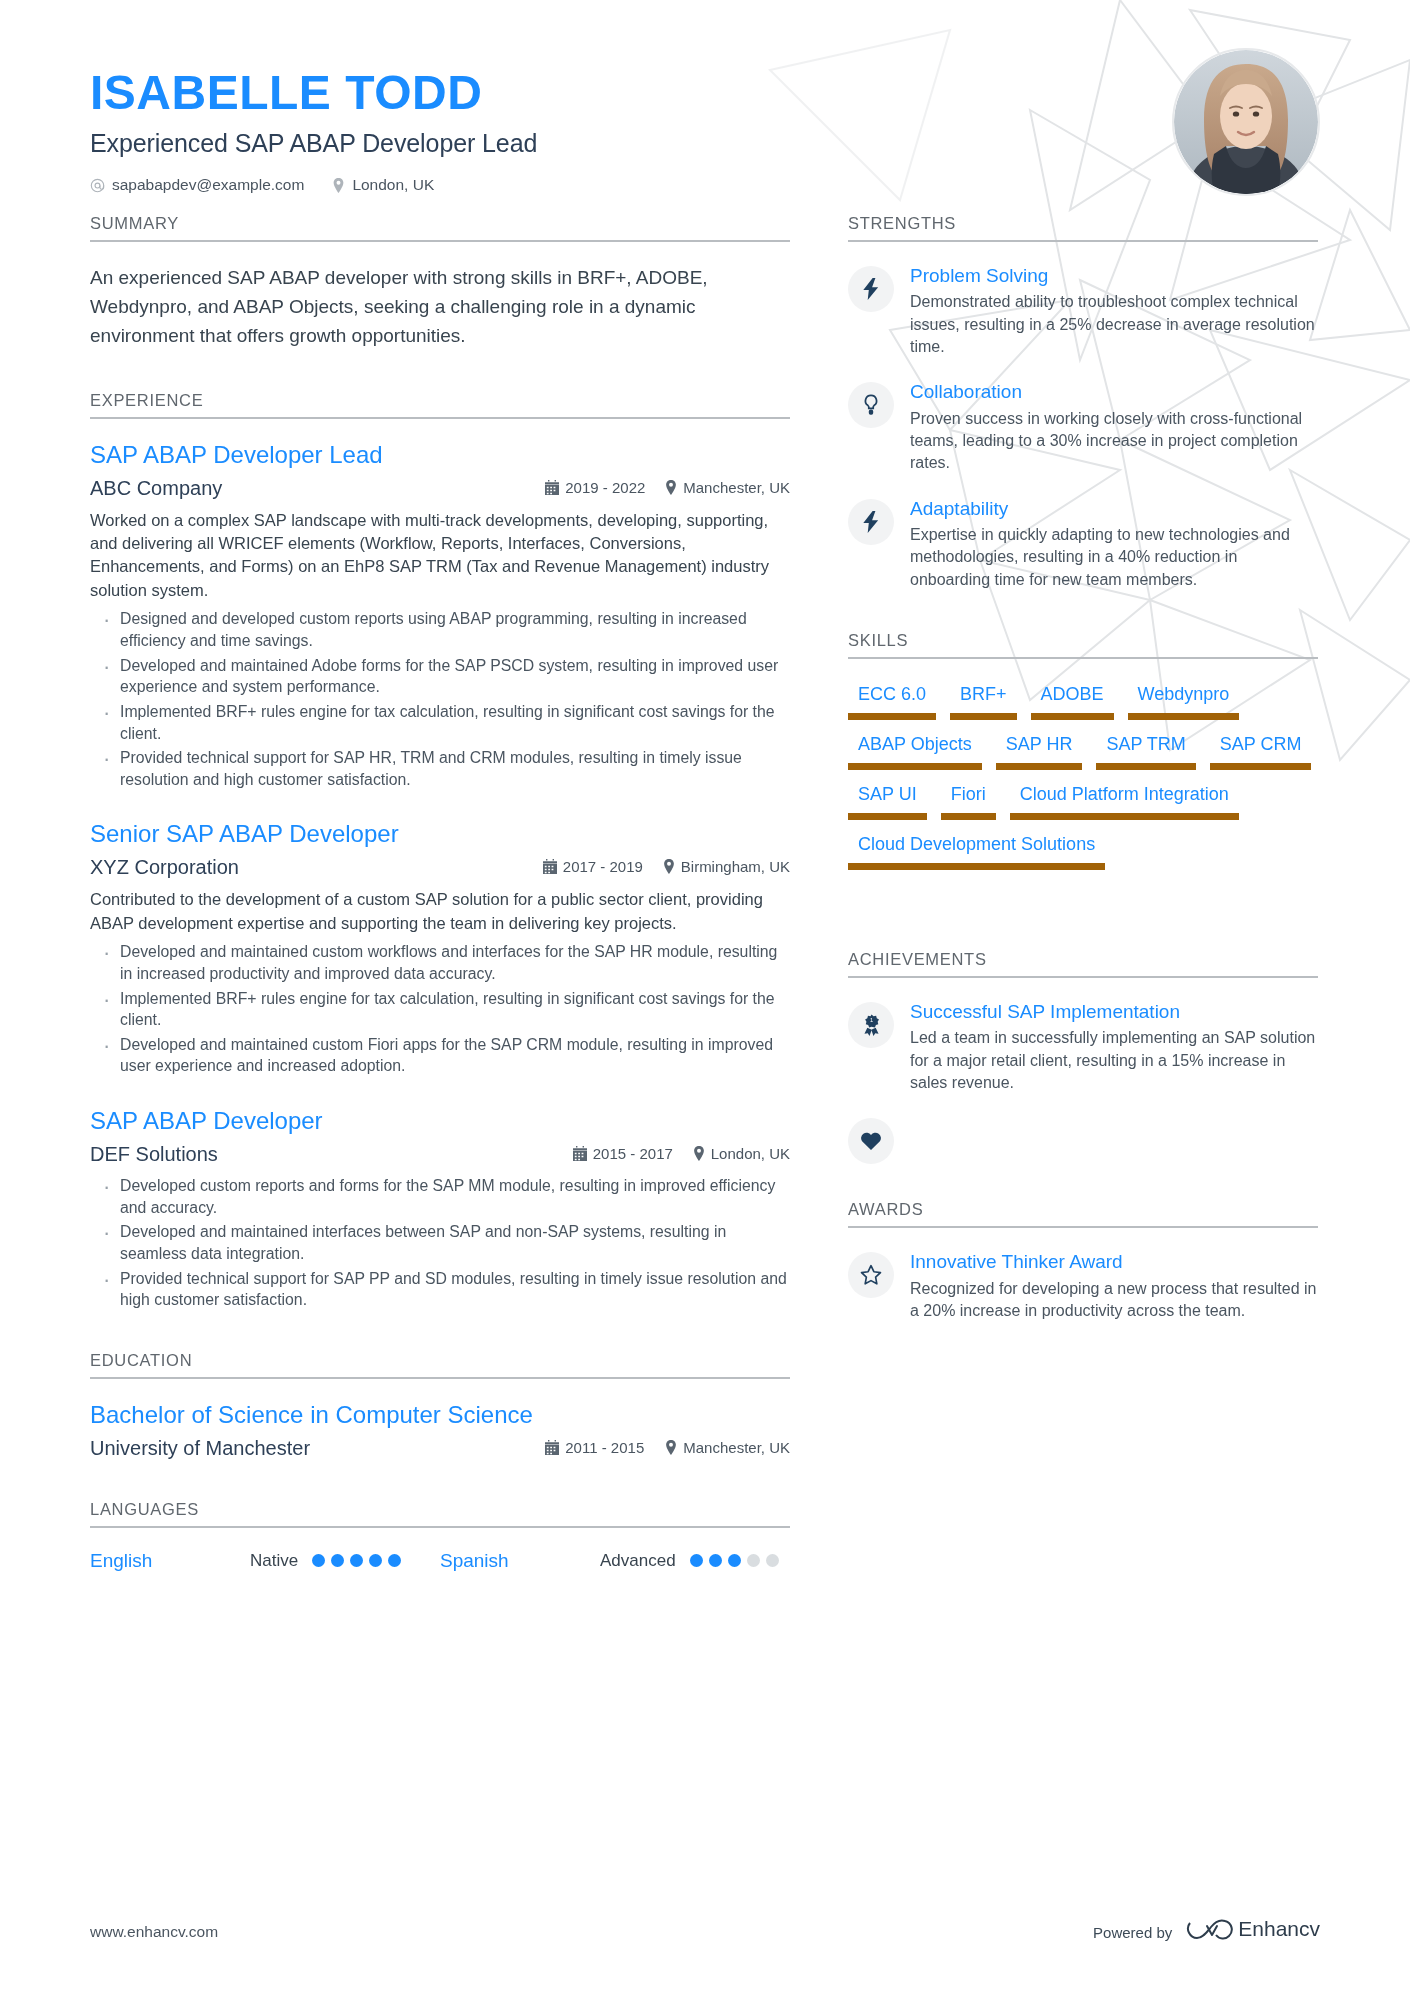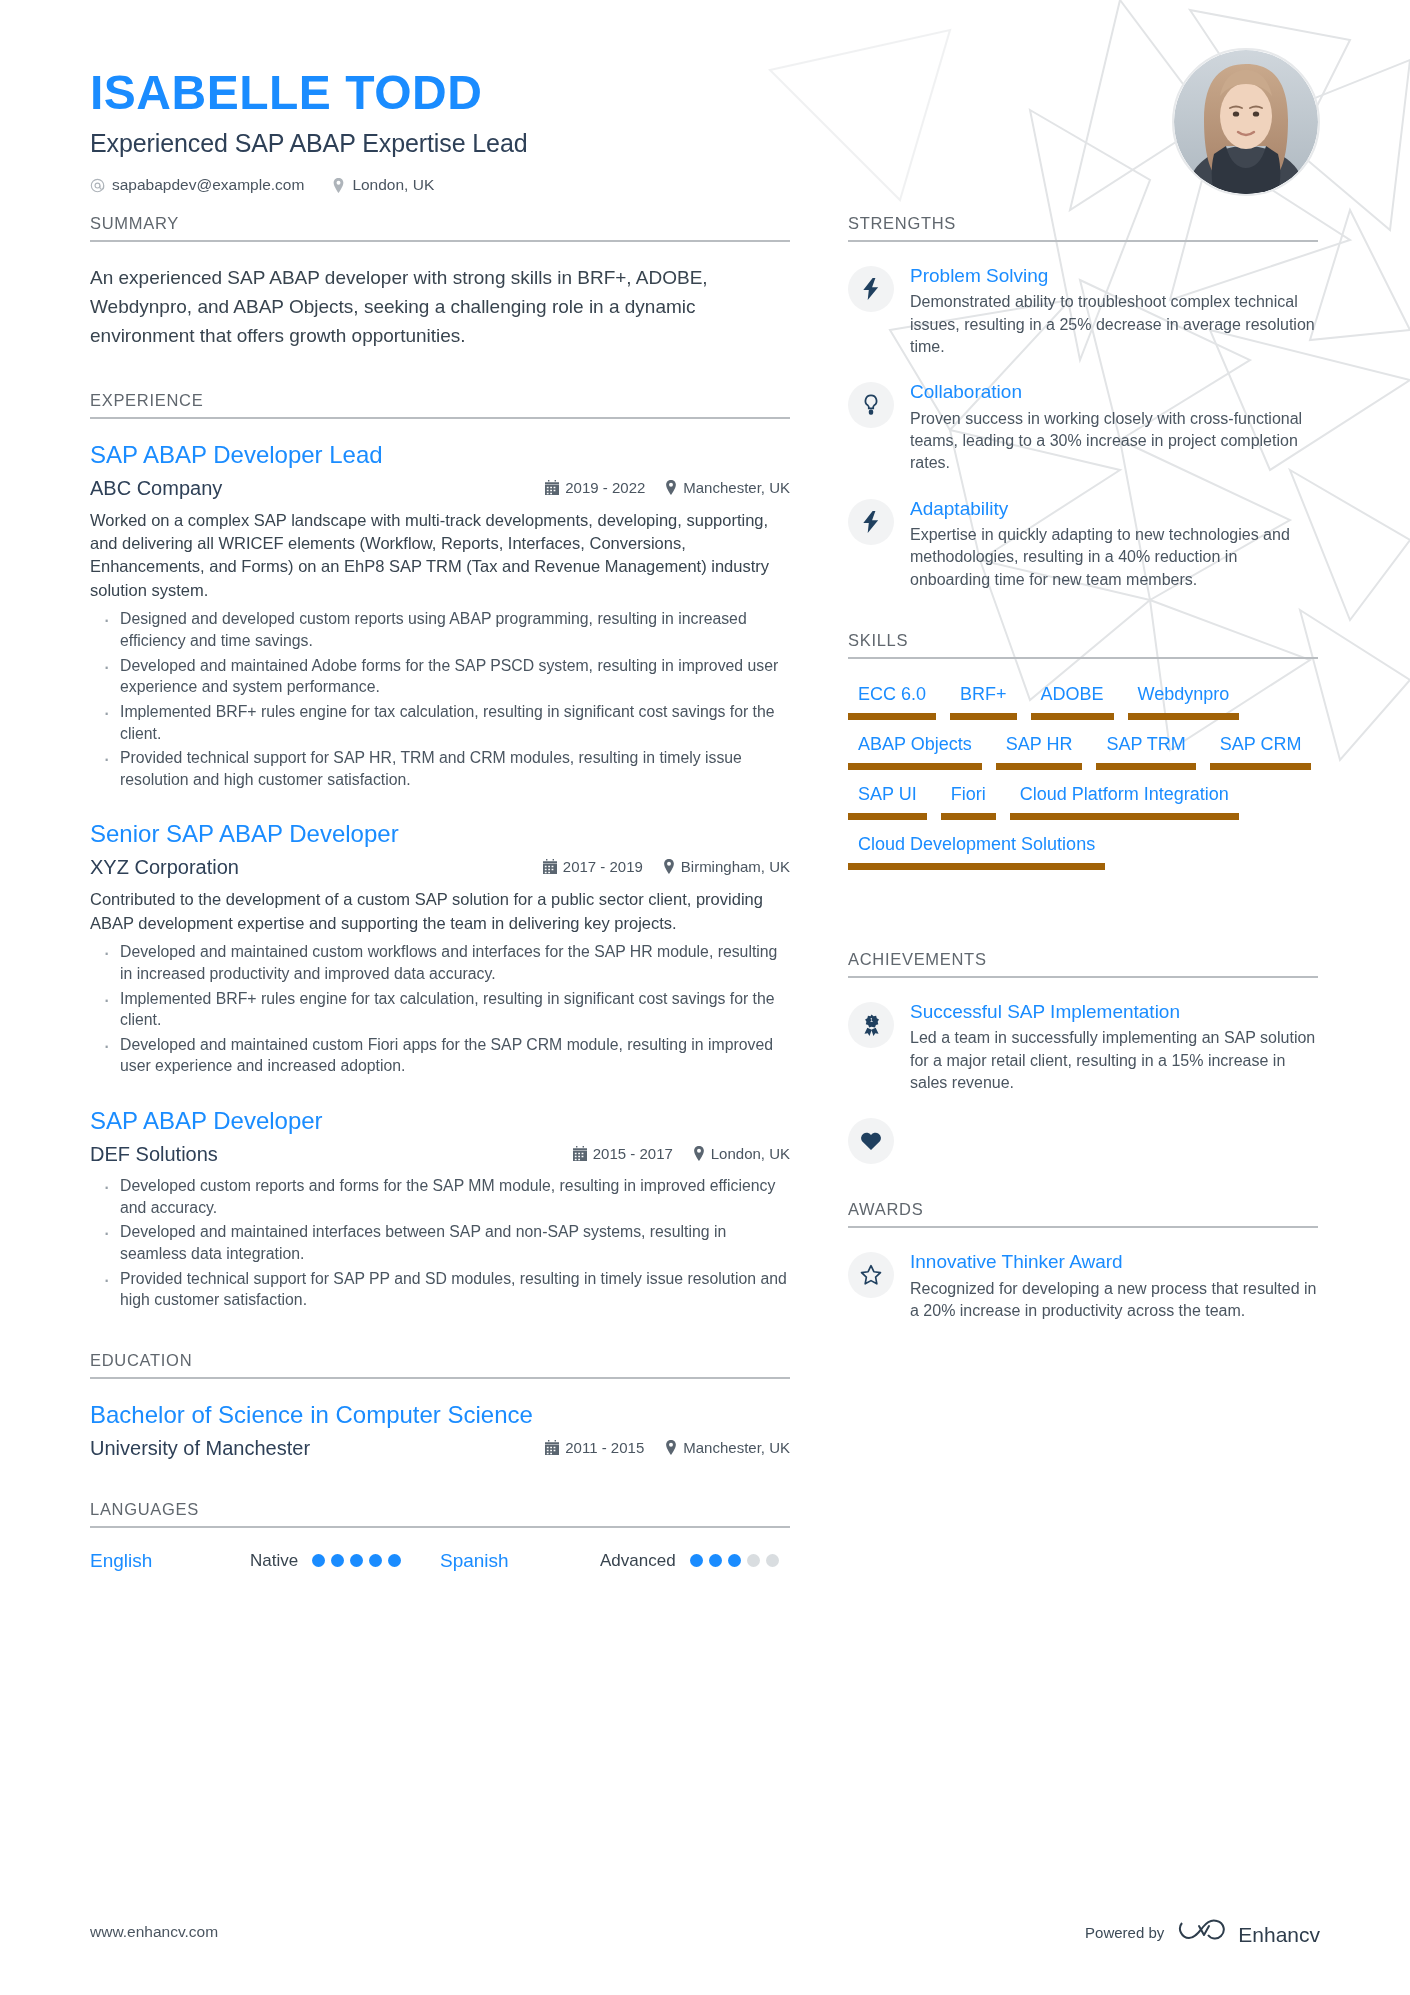--- a/index.html
+++ b/index.html
@@ -226,21 +226,21 @@
     left: 90px;
     right: 90px;
     display: flex;
     align-items: center;
     justify-content: space-between;
     z-index: 2;
   }
   .footer-url { font-size: 15.5px; color: #4a5560; }
   .footer-right { display: flex; align-items: center; gap: 14px; }
   .powered { font-size: 15px; color: #3c4a57; }
-  .brand { display: flex; align-items: flex-end; gap: 10px; }
+  .brand { display: flex; align-items: flex-start; gap: 2px; }
   .brand-name { font-size: 21px; color: #2e3d4c; }
 </style>
 </head>
 <body>
 
 <div class="page">
 
   <svg class="bg-art" viewBox="0 0 760 820" fill="none">
     <g stroke="#e2e4e6" stroke-width="2" fill="none">
       <path d="M 540 10 L 700 40 L 640 160 Z"></path>
@@ -259,21 +259,21 @@
       <path d="M 500 600 L 660 660 L 520 750 Z"></path>
       <path d="M 650 610 L 760 680 L 690 760 Z"></path>
       <path d="M 120 70 L 300 30 L 250 200 Z" opacity="0.5"></path>
     </g>
   </svg>
 
   <div class="content">
 
     <div class="header">
       <div class="name">ISABELLE TODD</div>
-      <div class="role">Experienced SAP ABAP Expertise Lead</div>
+      <div class="role">Experienced SAP ABAP Developer Lead</div>
       <div class="contact-row">
         <div class="contact-item">
           <span class="ico">
             <svg width="15" height="15" viewBox="0 0 16 16" fill="none" stroke="currentColor" stroke-width="1.2">
               <circle cx="8" cy="8" r="6.6"></circle>
                 <circle cx="8" cy="8" r="2.6"></circle>
               <path d="M10.6 8 v2 a2 2 0 0 0 4 0 v-2"></path>
             </svg>
           </span>
           <span>sapabapdev@example.com</span>

